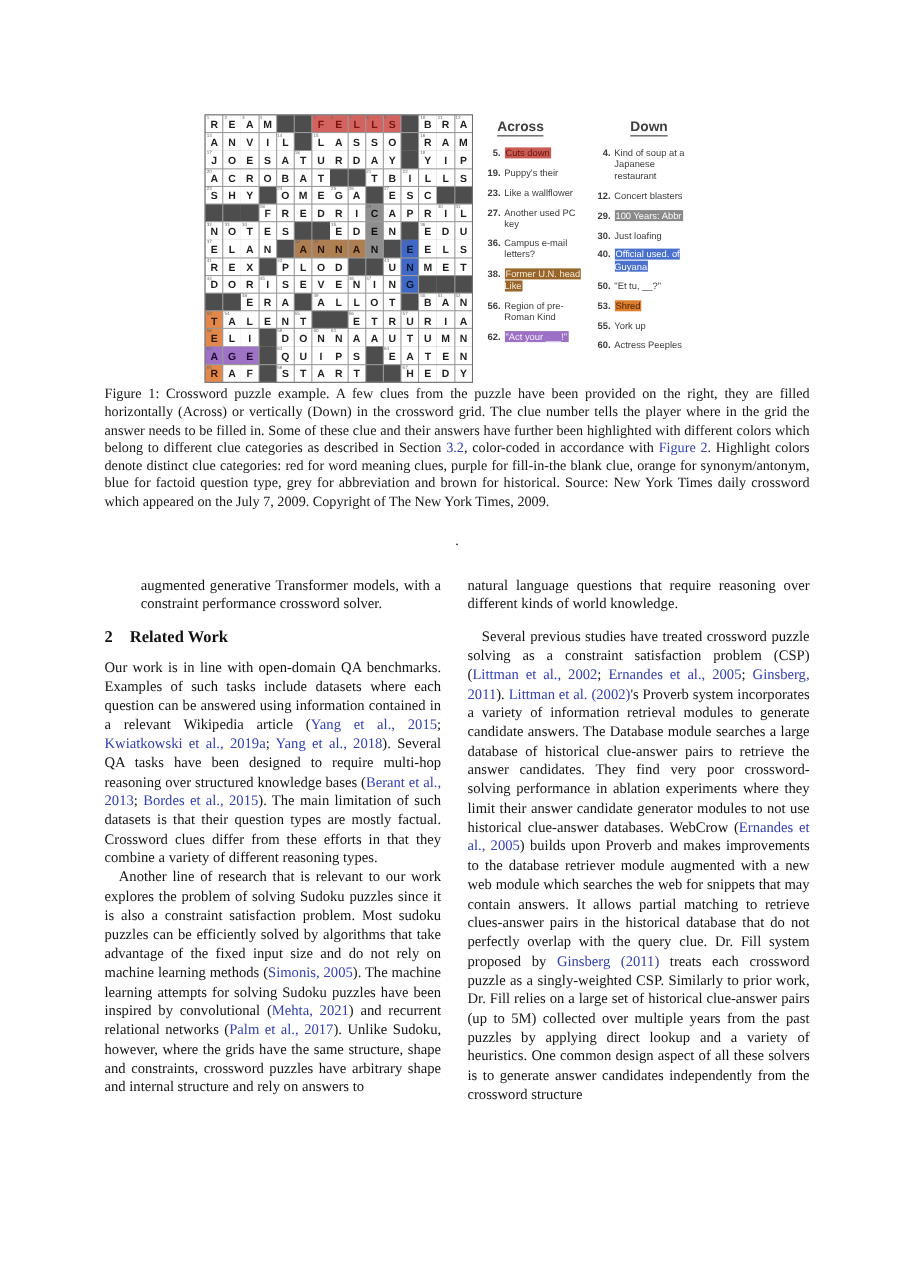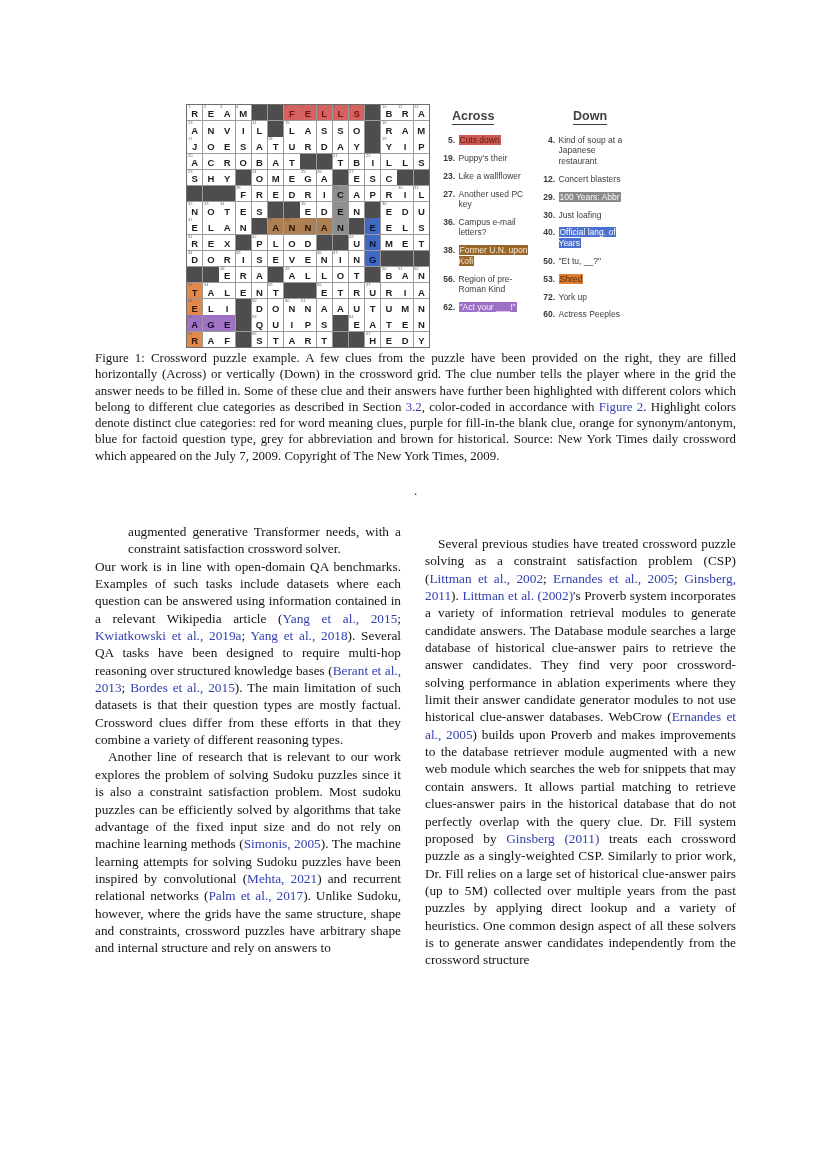--- a/index.html
+++ b/index.html
@@ -736,21 +736,21 @@
           <div class="clue">
             <span class="clue-num">27.</span>
             <span class="clue-text">Another used PC key</span>
           </div>
           <div class="clue">
             <span class="clue-num">36.</span>
             <span class="clue-text">Campus e-mail letters?</span>
           </div>
           <div class="clue">
             <span class="clue-num">38.</span>
-            <span class="clue-text"><span class="hl" style="background: rgb(152, 101, 42); color: rgb(245, 234, 214);">Former U.N. upon Kofi</span></span>
+            <span class="clue-text"><span class="hl" style="background: rgb(152, 101, 42); color: rgb(245, 234, 214);">Former U.N. head Like</span></span>
           </div>
           <div class="clue">
             <span class="clue-num">56.</span>
             <span class="clue-text">Region of pre-Roman Kind</span>
           </div>
           <div class="clue">
             <span class="clue-num">62.</span>
             <span class="clue-text"><span class="hl" style="background: rgb(156, 112, 197); color: rgb(246, 238, 252);">"Act your ___!"</span></span>
           </div>
         </div>
@@ -770,48 +770,52 @@
           <div class="clue">
             <span class="clue-num">29.</span>
             <span class="clue-text"><span class="hl" style="background: rgb(138, 138, 138); color: rgb(253, 253, 253);">100 Years: Abbr</span></span>
           </div>
           <div class="clue">
             <span class="clue-num">30.</span>
             <span class="clue-text">Just loafing</span>
           </div>
           <div class="clue">
             <span class="clue-num">40.</span>
-            <span class="clue-text"><span class="hl" style="background: rgb(74, 113, 205); color: rgb(253, 253, 253);">Official lang. of Years</span></span>
+            <span class="clue-text"><span class="hl" style="background: rgb(74, 113, 205); color: rgb(253, 253, 253);">Official used. of Guyana</span></span>
           </div>
           <div class="clue">
             <span class="clue-num">50.</span>
             <span class="clue-text">"Et tu, __?"</span>
           </div>
           <div class="clue">
             <span class="clue-num">53.</span>
             <span class="clue-text"><span class="hl" style="background: rgb(222, 126, 46); color: rgb(75, 36, 9);">Shred</span></span>
           </div>
           <div class="clue">
-            <span class="clue-num">72.</span>
+            <span class="clue-num">55.</span>
             <span class="clue-text">York up</span>
           </div>
           <div class="clue">
             <span class="clue-num">60.</span>
             <span class="clue-text">Actress Peeples</span>
           </div>
         </div>
     </div>
   </div>
 
   <div class="caption"><span>Figure 1: Crossword puzzle example. A few clues from the puzzle have been provided on the right, they are filled horizontally (Across) or vertically (Down) in the crossword grid. The clue number tells the player where in the grid the answer needs to be filled in. Some of these clue and their answers have further been highlighted with different colors which belong to different clue categories as described in Section </span><span class="cite">3.2</span><span>, color-coded in accordance with </span><span class="cite">Figure 2</span><span>. Highlight colors denote distinct clue categories: red for word meaning clues, purple for fill-in-the blank clue, orange for synonym/antonym, blue for factoid question type, grey for abbreviation and brown for historical. Source: New York Times daily crossword which appeared on the July 7, 2009. Copyright of The New York Times, 2009.</span></div>
   <div class="stray-dot">.</div>
 
   <div class="col col-left">
-    <p class="body-text intro-block">augmented generative Transformer needs, with a constraint satisfaction crossword solver.</p>
+    <p class="body-text intro-block">augmented generative Transformer models, with a constraint performance crossword solver.</p>
+    <div class="section-heading">
+      <span class="sec-num">2</span><span>Related Work</span>
+    </div>
     <p class="body-text"><span>Our work is in line with open-domain QA benchmarks. Examples of such tasks include datasets where each question can be answered using information contained in a relevant Wikipedia article (</span><span class="cite">Yang et al., 2015</span><span>; </span><span class="cite">Kwiatkowski et al., 2019a</span><span>; </span><span class="cite">Yang et al., 2018</span><span>). Several QA tasks have been designed to require multi-hop reasoning over structured knowledge bases (</span><span class="cite">Berant et al., 2013</span><span>; </span><span class="cite">Bordes et al., 2015</span><span>). The main limitation of such datasets is that their question types are mostly factual. Crossword clues differ from these efforts in that they combine a variety of different reasoning types.</span></p>
     <p class="body-text indent"><span>Another line of research that is relevant to our work explores the problem of solving Sudoku puzzles since it is also a constraint satisfaction problem. Most sudoku puzzles can be efficiently solved by algorithms that take advantage of the fixed input size and do not rely on machine learning methods (</span><span class="cite">Simonis, 2005</span><span>). The machine learning attempts for solving Sudoku puzzles have been inspired by convolutional (</span><span class="cite">Mehta, 2021</span><span>) and recurrent relational networks (</span><span class="cite">Palm et al., 2017</span><span>). Unlike Sudoku, however, where the grids have the same structure, shape and constraints, crossword puzzles have arbitrary shape and internal structure and rely on answers to</span></p>
   </div>
 
   <div class="col col-right">
+    <p class="body-text"><span>natural language questions that require reasoning over different kinds of world knowledge.</span></p>
     <p class="body-text indent para-gap"><span>Several previous studies have treated crossword puzzle solving as a constraint satisfaction problem (CSP) (</span><span class="cite">Littman et al., 2002</span><span>; </span><span class="cite">Ernandes et al., 2005</span><span>; </span><span class="cite">Ginsberg, 2011</span><span>). </span><span class="cite">Littman et al. (2002)</span><span>'s Proverb system incorporates a variety of information retrieval modules to generate candidate answers. The Database module searches a large database of historical clue-answer pairs to retrieve the answer candidates. They find very poor crossword-solving performance in ablation experiments where they limit their answer candidate generator modules to not use historical clue-answer databases. WebCrow (</span><span class="cite">Ernandes et al., 2005</span><span>) builds upon Proverb and makes improvements to the database retriever module augmented with a new web module which searches the web for snippets that may contain answers. It allows partial matching to retrieve clues-answer pairs in the historical database that do not perfectly overlap with the query clue. Dr. Fill system proposed by </span><span class="cite">Ginsberg (2011)</span><span> treats each crossword puzzle as a singly-weighted CSP. Similarly to prior work, Dr. Fill relies on a large set of historical clue-answer pairs (up to 5M) collected over multiple years from the past puzzles by applying direct lookup and a variety of heuristics. One common design aspect of all these solvers is to generate answer candidates independently from the crossword structure</span></p>
   </div>
 
 </div>
 
 </body></html>

